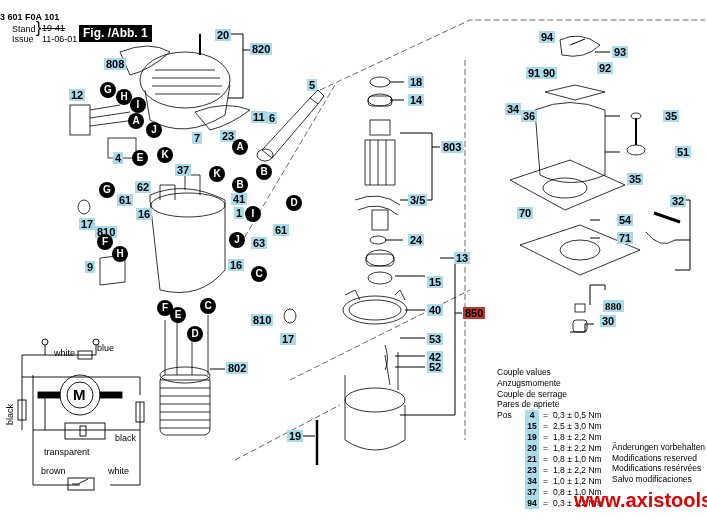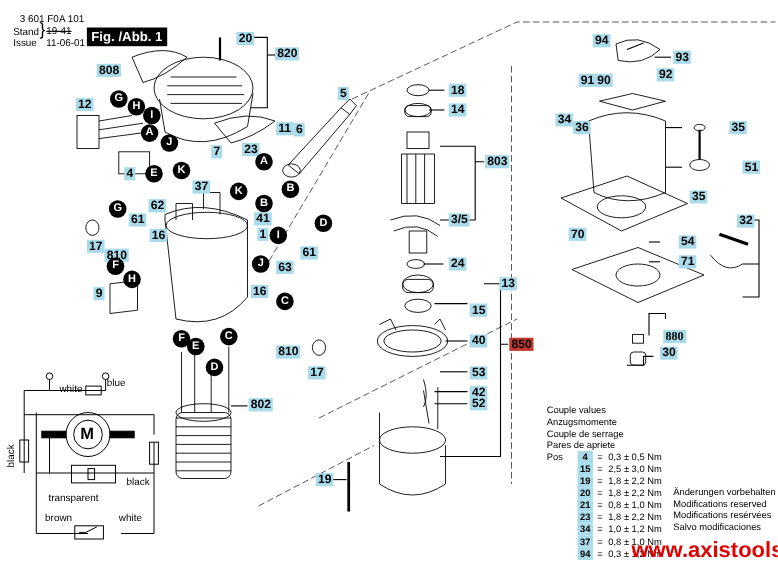--- a/index.html
+++ b/index.html
@@ -16,21 +16,21 @@
   .trow .pos{width:28px;}
   .trow .num{background:#a9dbea;font-weight:bold;width:14px;text-align:center;margin-right:4px;}
   .trow .eq{width:10px;}
   .notes{font-size:8.5px;line-height:10.5px;}
   .url{color:#e00000;font-weight:bold;font-size:20px;}
   .wire{font-size:9px;}
 </style>
 </head>
 <body>
 
-<div class="abs hdr" style="left:18px;top:12px;">3 601 F0A 101</div>
+<div class="abs hdr" style="left:0;top:12px;font-weight:bold;">3 601 F0A 101</div>
 <div class="abs hdr" style="left:12px;top:24px;">Stand</div>
 <div class="abs hdr" style="left:12px;top:34px;">Issue</div>
 <div class="abs hdr" style="left:36px;top:22px;font-size:16px;">}</div>
 <div class="abs hdr" style="left:42px;top:23px;text-decoration:line-through;">19-41</div>
 <div class="abs hdr" style="left:42px;top:34px;">11-06-01</div>
 <div class="abs figbox" style="left:79px;top:25px;">Fig. /Abb. 1</div>
 
 <svg class="diagram" width="707" height="518" viewBox="0 0 707 518" fill="none" stroke="#000" stroke-width="0.8">
 
   <g stroke-dasharray="6 3" stroke-width="0.6">
@@ -167,21 +167,21 @@
     <rect x="18" y="400" width="8" height="20"></rect>
     <rect x="136" y="402" width="8" height="20"></rect>
     <path d="M33 430 L140 430 M45 398 L45 430"></path>
     <rect x="65" y="423" width="40" height="16"></rect>
     <rect x="80" y="426" width="6" height="10"></rect>
     <rect x="68" y="478" width="26" height="12"></rect>
     <path d="M72 484 L78 484 L88 479"></path>
   </g>
 </svg>
 
-<div class="lbl" style="left:88px;top:58px;">808</div>
+<div class="lbl" style="left:104px;top:58px;">808</div>
 <div class="lbl" style="left:215px;top:29px;">20</div>
 <div class="lbl" style="left:250px;top:43px;">820</div>
 <div class="lbl" style="left:69px;top:89px;">12</div>
 <div class="lbl" style="left:251px;top:101px;margin-top:10px;">11</div>
 <div class="lbl" style="left:307px;top:79px;">5</div>
 <div class="lbl" style="left:113px;top:152px;">4</div>
 <div class="lbl" style="left:192px;top:132px;">7</div>
 <div class="lbl" style="left:220px;top:130px;">23</div>
 <div class="lbl" style="left:267px;top:112px;">6</div>
 <div class="lbl" style="left:175px;top:164px;">37</div>

